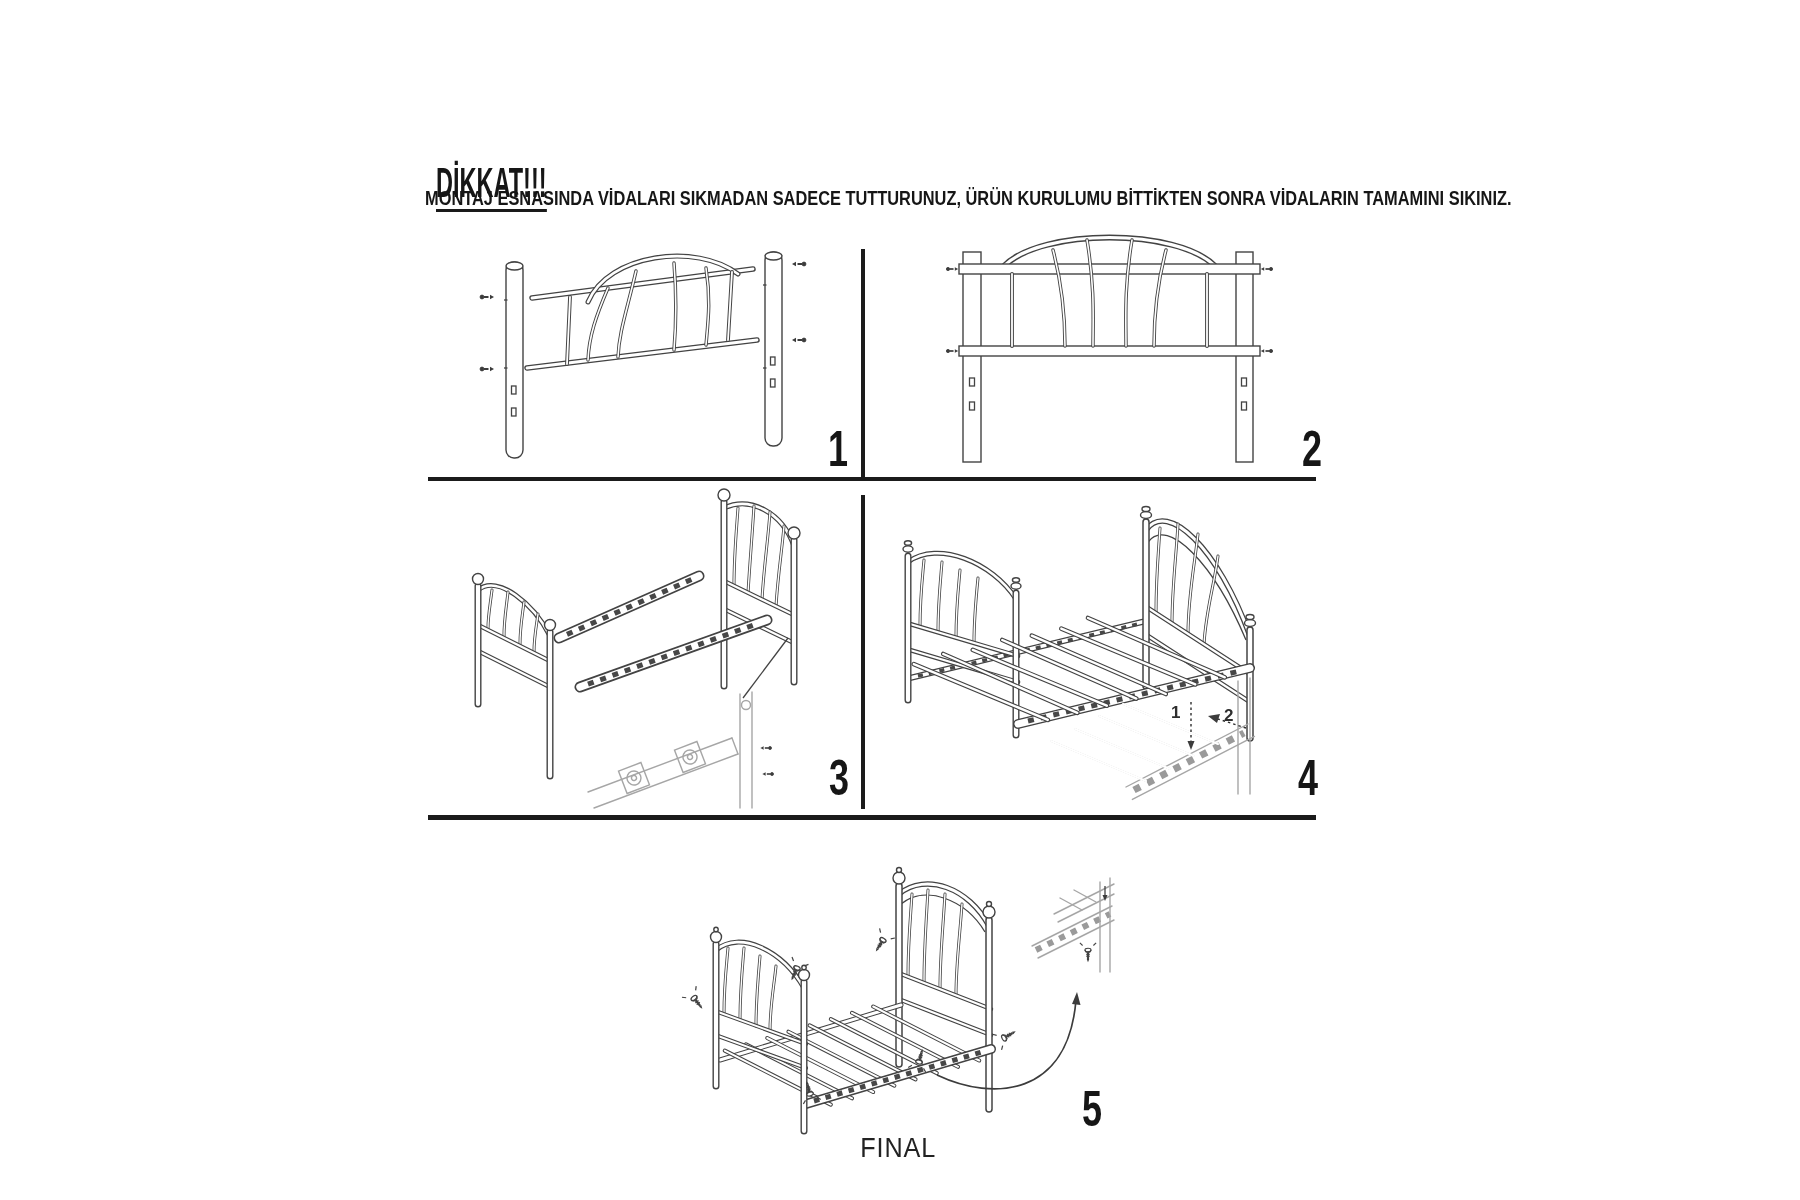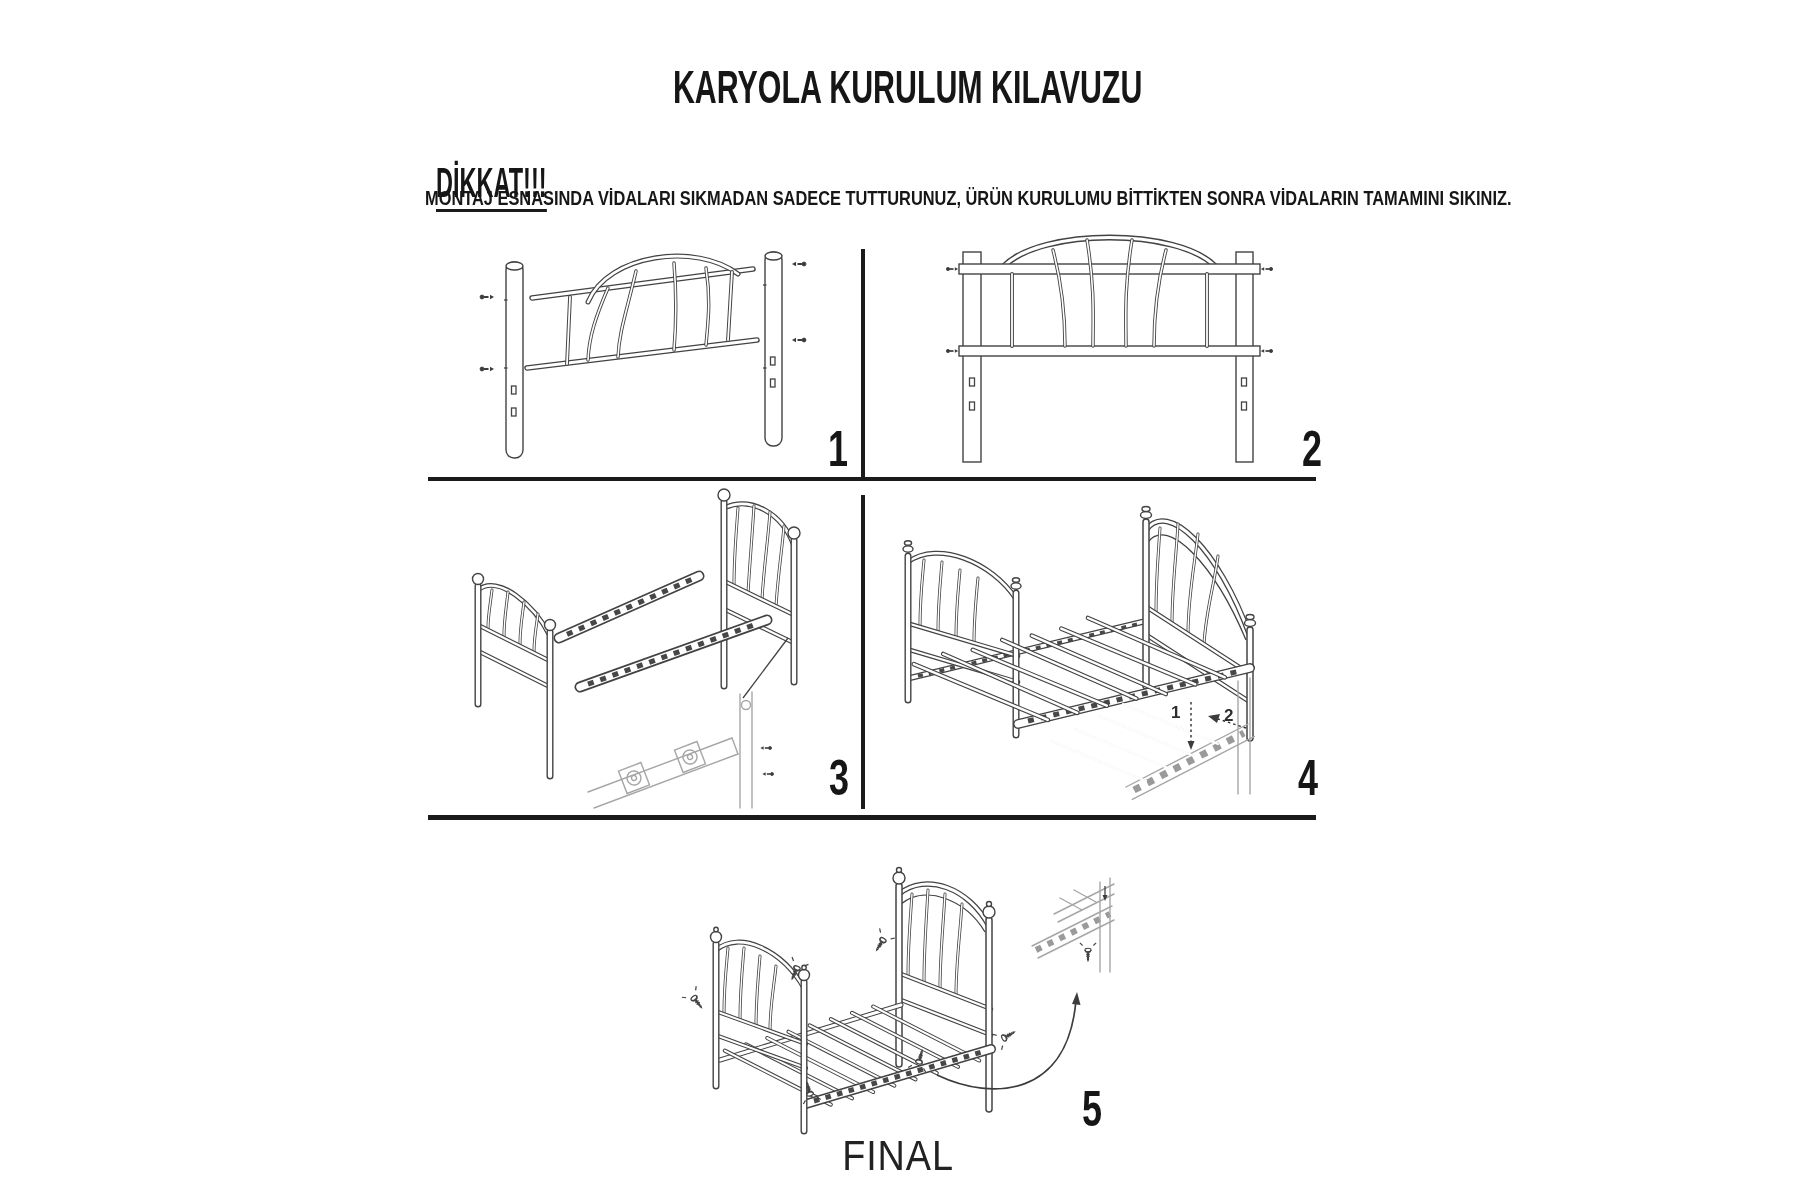--- a/index.html
+++ b/index.html
@@ -14,21 +14,21 @@
   .warn-head span{display:inline-block;font-size:42px;font-weight:700;line-height:1;
     transform:scaleX(.56);transform-origin:left;border-bottom:3.5px solid #1a1a1a;padding-bottom:5px;}
   .warn-text{position:absolute;left:425px;top:186px;white-space:nowrap;}
   .warn-text span{display:inline-block;font-size:21px;font-weight:700;line-height:1.1;
     transform:scaleX(.78);transform-origin:left;}
   .rule-h{position:absolute;background:#1b1b1b;height:4px;}
   .rule-v{position:absolute;background:#1b1b1b;width:3.5px;}
   .step-num{position:absolute;width:60px;text-align:center;font-size:50px;font-weight:700;line-height:1;}
   .step-num span{display:inline-block;transform:scaleX(.72);}
   .final-label{position:absolute;left:798px;width:200px;top:1132px;text-align:center;
-    font-size:42px;font-weight:400;letter-spacing:1px;color:#222;}
+    font-size:28px;font-weight:400;letter-spacing:1px;color:#222;}
   .final-label span{display:inline-block;transform:scaleX(.9);}
   svg{position:absolute;overflow:visible;}
   .sh{fill:#ffffff;stroke:#434343;stroke-width:1.4;}
   .tO{stroke:#434343;fill:none;stroke-linecap:round;stroke-linejoin:round;}
   .in{stroke:#ffffff;fill:none;stroke-linecap:round;stroke-linejoin:round;}
   .hl{stroke:#434343;stroke-width:1.3;fill:none;}
   .fl{stroke:#a6a6a6;stroke-width:1.4;fill:none;stroke-linecap:round;}
   .dk{fill:#3c3c3c;stroke:none;}
   .lbl{font-family:"Liberation Sans",sans-serif;font-weight:bold;font-size:17px;fill:#2e2e2e;}
 </style>
@@ -50,23 +50,20 @@
         <ellipse cx="0" cy="0" rx="3.4" ry="1.9" fill="#ffffff"></ellipse>
         <path d="M-3.4,0 L-2,2.4 L2,2.4 L3.4,0"></path>
         <line x1="0" y1="2.4" x2="0" y2="10" stroke-width="2.4"></line>
         <line x1="-2" y1="4.8" x2="2" y2="4.8"></line>
         <line x1="-2" y1="6.9" x2="2" y2="6.9"></line>
         <path d="M-1.4,10 L0,13.5 L1.4,10 Z" fill="#3c3c3c" stroke="none"></path>
       </g>
     </defs>
   </svg>
 
-  <div class="doc-title">
-    <span>KARYOLA KURULUM KILAVUZU</span>
-  </div>
   <div class="warn-head">
     <span>DİKKAT!!!</span>
   </div>
   <div class="warn-text">
     <span>MONTAJ ESNASINDA VİDALARI SIKMADAN SADECE TUTTURUNUZ, ÜRÜN KURULUMU BİTTİKTEN SONRA VİDALARIN TAMAMINI SIKINIZ.</span>
   </div>
 
   <div class="rule-v" style="left:861px;top:249px;height:229px;"></div>
   <div class="rule-h" style="left:428px;top:477px;width:888px;"></div>
   <div class="rule-v" style="left:861px;top:495px;height:314px;width:4px;"></div>

